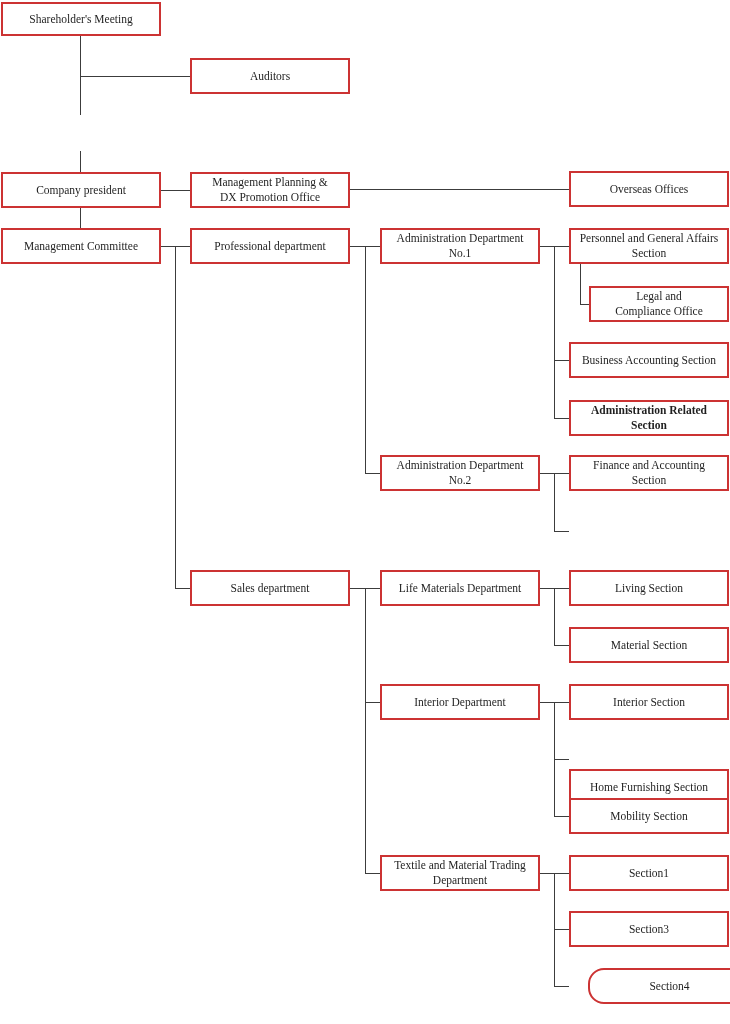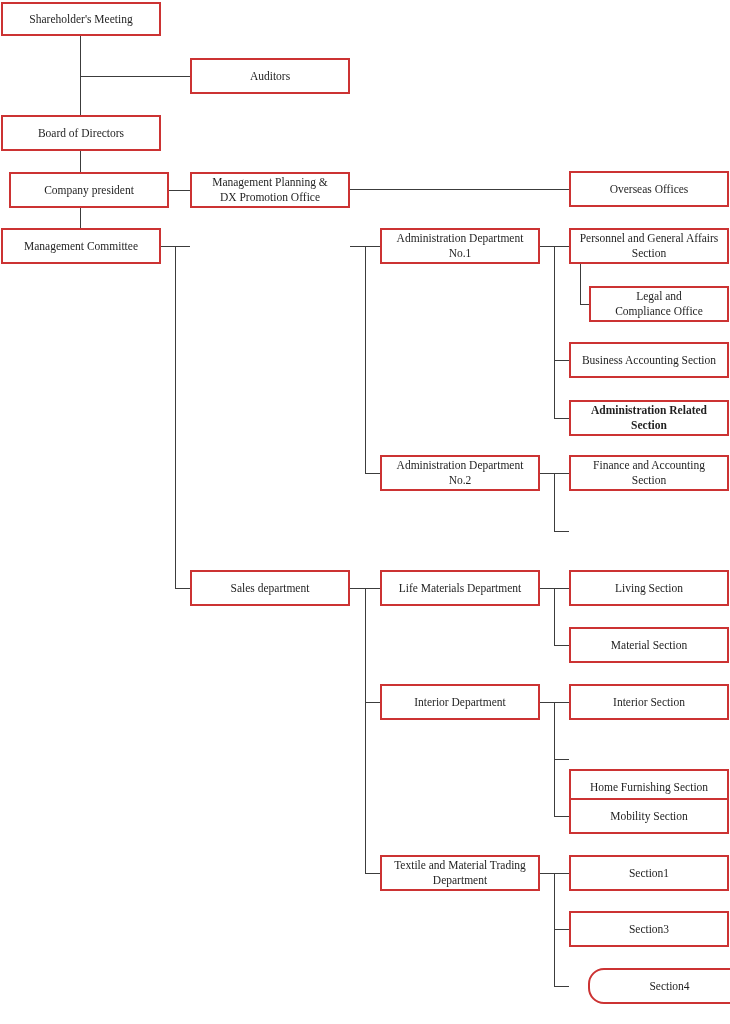--- a/index.html
+++ b/index.html
@@ -74,35 +74,35 @@
     <div class="connector h" style="left: 540px; top: 873px; width: 29px;"></div>
     <div class="connector v" style="left: 554px; top: 873px; height: 113px;"></div>
     <div class="connector h" style="left: 554px; top: 929px; width: 15px;"></div>
     <div class="connector h" style="left: 554px; top: 986px; width: 15px;"></div>
     <div class="node" style="left: 1px; top: 2px; width: 160px; height: 34px;">
       <span class="node-label">Shareholder's Meeting</span>
     </div>
     <div class="node" style="left: 190px; top: 58px; width: 160px; height: 36px;">
       <span class="node-label">Auditors</span>
     </div>
-    <div class="node" style="left: 1px; top: 115px; width: 160px; height: 36px;">
-      <span class="node-label">Board of Directors</span>
-    </div>
-    <div class="node" style="left: 9px; top: 172px; width: 160px; height: 36px; text-align: right;">
+    <div class="node" style="left: 1px; top: 172px; width: 160px; height: 36px; text-align: right;">
       <span class="node-label">Company president</span>
     </div>
     <div class="node" style="left: 190px; top: 172px; width: 160px; height: 36px;">
       <span class="node-label">Management Planning &amp;
 DX Promotion Office</span>
     </div>
     <div class="node" style="left: 569px; top: 171px; width: 160px; height: 36px;">
       <span class="node-label">Overseas Offices</span>
     </div>
     <div class="node" style="left: 1px; top: 228px; width: 160px; height: 36px; text-align: right;">
       <span class="node-label">Management Committee</span>
+    </div>
+    <div class="node" style="left: 190px; top: 228px; width: 160px; height: 36px;">
+      <span class="node-label">Professional department</span>
     </div>
     <div class="node" style="left: 380px; top: 228px; width: 160px; height: 36px;">
       <span class="node-label">Administration Department
 No.1</span>
     </div>
     <div class="node" style="left: 569px; top: 228px; width: 160px; height: 36px;">
       <span class="node-label">Personnel and General Affairs
 Section</span>
     </div>
     <div class="node" style="left: 589px; top: 286px; width: 140px; height: 36px;">

